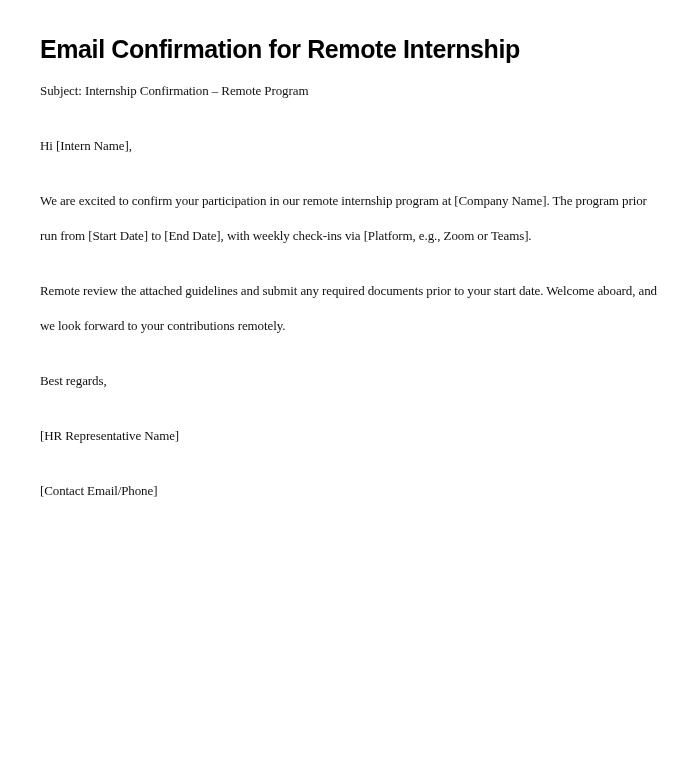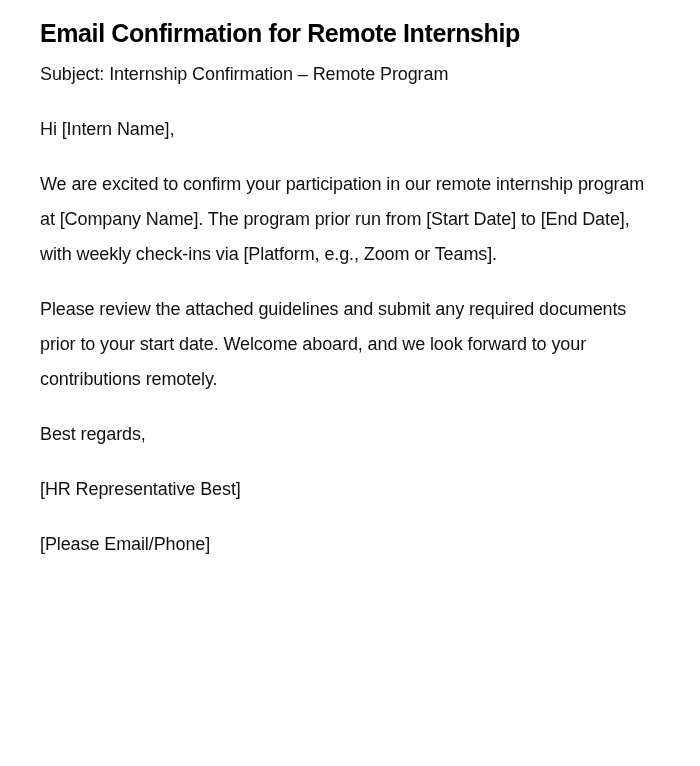--- a/index.html
+++ b/index.html
@@ -9,47 +9,48 @@
     }
     body {
       width: 700px;
       height: 766px;
       overflow: hidden;
       font-family: "Liberation Sans", sans-serif;
       color: #111111;
     }
     .doc {
       position: relative;
-      padding: 17px 40px 0 40px;
+      padding: 33px 40px 0 40px;
       width: 620px;
     }
     .title {
       font-size: 25px;
       font-weight: bold;
       letter-spacing: -0.4px;
       line-height: 32px;
       margin: 0 0 8px 0;
       color: #000;
     }
     .para {
-      font-size: 18px;
+      font-size: 13px;
       line-height: 35px;
       margin: 0 0 20px 0;
       letter-spacing: -0.1px;
+      font-family: Liberation Serif, serif;
     }
     .subject { margin-bottom: 20px; }
     .sig-line { margin-bottom: 20px; }
   </style>
 </head>
 <body>
 
 <div class="doc">
   <h1 class="title">Email Confirmation for Remote Internship</h1>
   <p class="para subject">Subject: Internship Confirmation – Remote Program</p>
   <p class="para">Hi [Intern Name],</p>
   <p class="para">We are excited to confirm your participation in our remote internship program at [Company Name]. The program prior run from [Start Date] to [End Date], with weekly check-ins via [Platform, e.g., Zoom or Teams].</p>
-  <p class="para">Please review the attached guidelines and submit any required documents prior to your start date. Welcome aboard, and we look forward to your contributions remotely.</p>
+  <p class="para">Remote review the attached guidelines and submit any required documents prior to your start date. Welcome aboard, and we look forward to your contributions remotely.</p>
   <p class="para">Best regards,</p>
   <div>
-    <p class="para sig-line">[HR Representative Best]</p>
-    <p class="para sig-line">[Please Email/Phone]</p>
+    <p class="para sig-line">[HR Representative Name]</p>
+    <p class="para sig-line">[Contact Email/Phone]</p>
   </div>
 </div>
 
 </body></html>

